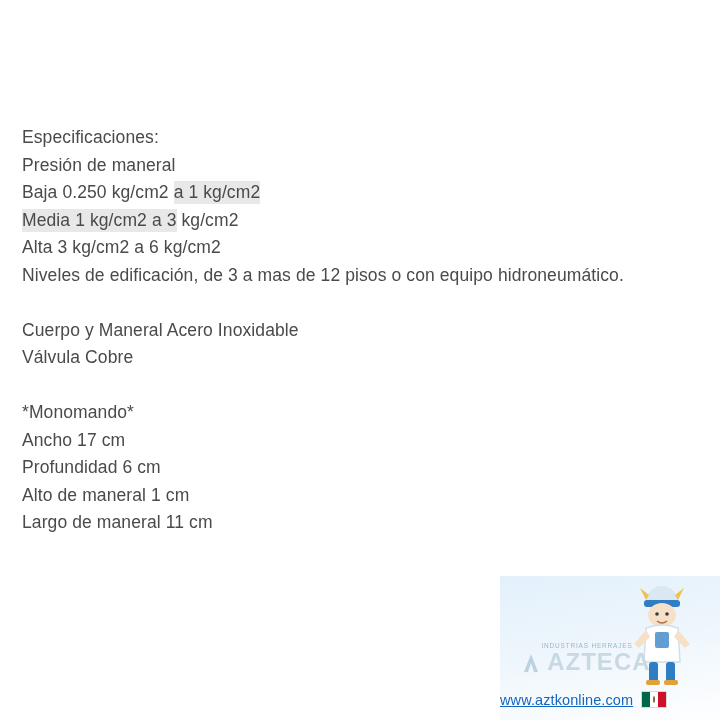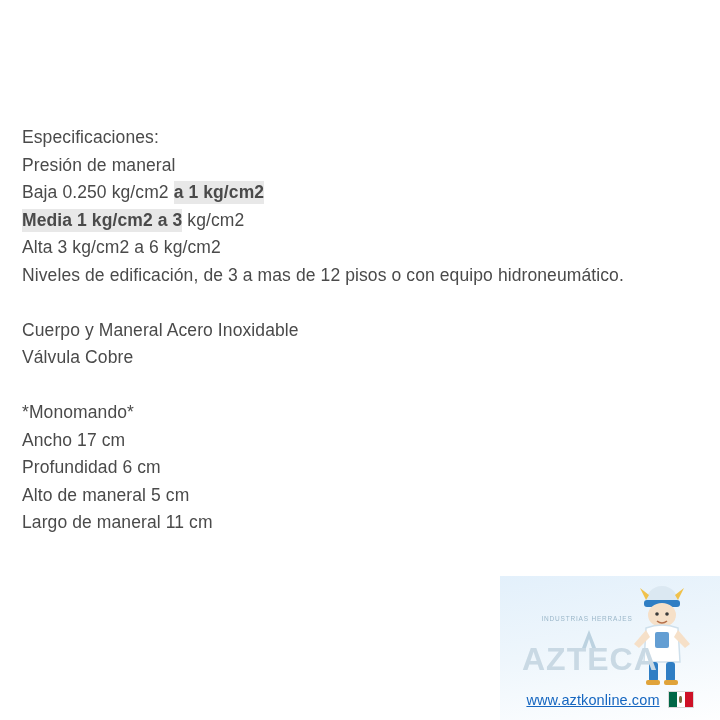--- a/index.html
+++ b/index.html
@@ -34,21 +34,20 @@
   .line {
     white-space: pre-wrap;
     min-height: 27.5px;
   }
   .line.blank {
     height: 27.5px;
   }
   .hl {
     background: #e8e8e8;
     padding: 1px 0 2px 0;
-    font-weight: bold;
   }
   
   .brand-card {
     position: absolute;
     left: 500px;
     top: 540px;
     width: 220px;
     height: 150px;
     background: linear-gradient(170deg, #e3f0fb 0%, #eef6fc 45%, #ffffff 100%);
     overflow: hidden;
@@ -72,21 +71,21 @@
     text-align: center;
   }
   .logo-top {
     font-size: 6.5px;
     color: #9bb7c9;
     letter-spacing: 0.8px;
     text-transform: uppercase;
     margin-bottom: 1px;
   }
   .logo-main {
-    font-size: 32px;
+    font-size: 24px;
     font-weight: bold;
     color: #c9d9e4;
     letter-spacing: 1px;
     line-height: 24px;
     position: relative;
     display: inline-block;
   }
   .logo-mark {
     display: inline-block;
     width: 16px;
@@ -94,21 +93,21 @@
     vertical-align: -3px;
     margin-right: 1px;
   }
   .brand-url-row {
     position: absolute;
     left: 0;
     bottom: 18px;
     width: 220px;
     display: flex;
     align-items: center;
-    justify-content: center;
+    justify-content: flex-start;
     gap: 8px;
   }
   .brand-url {
     color: #1566c0;
     font-size: 14.5px;
     letter-spacing: 0.1px;
   }
   .flag {
     width: 26px;
     height: 17px;
@@ -134,21 +133,21 @@
       <div class="line"><span class="hl">Media 1 kg/cm2 a 3</span><span> kg/cm2</span></div>
       <div class="line"><span>Alta 3 kg/cm2 a 6 kg/cm2</span></div>
       <div class="line"><span>Niveles de edificación, de 3 a mas de 12 pisos o con equipo hidroneumático.</span></div>
       <div class="line blank"></div>
       <div class="line"><span>Cuerpo y Maneral Acero Inoxidable</span></div>
       <div class="line"><span>Válvula Cobre</span></div>
       <div class="line blank"></div>
       <div class="line"><span>*Monomando*</span></div>
       <div class="line"><span>Ancho 17 cm</span></div>
       <div class="line"><span>Profundidad 6 cm</span></div>
-      <div class="line"><span>Alto de maneral 5 cm</span></div>
+      <div class="line"><span>Alto de maneral 1 cm</span></div>
       <div class="line"><span>Largo de maneral 11 cm</span></div>
     </div>
 
   <div class="brand-card">
     <div class="brand-inner">
 
       <div class="mascot">
         <svg viewBox="0 0 80 105" width="80" height="105" aria-hidden="true">
 
           <path d="M40 4 C30 4 24 12 24 20 L56 20 C56 12 50 4 40 4 Z" fill="#dbe8f2"></path>

